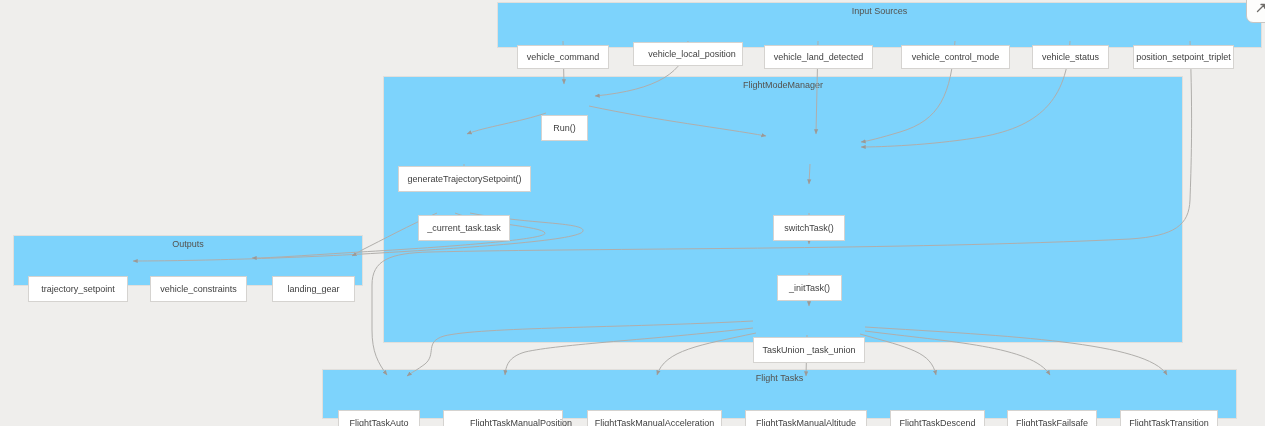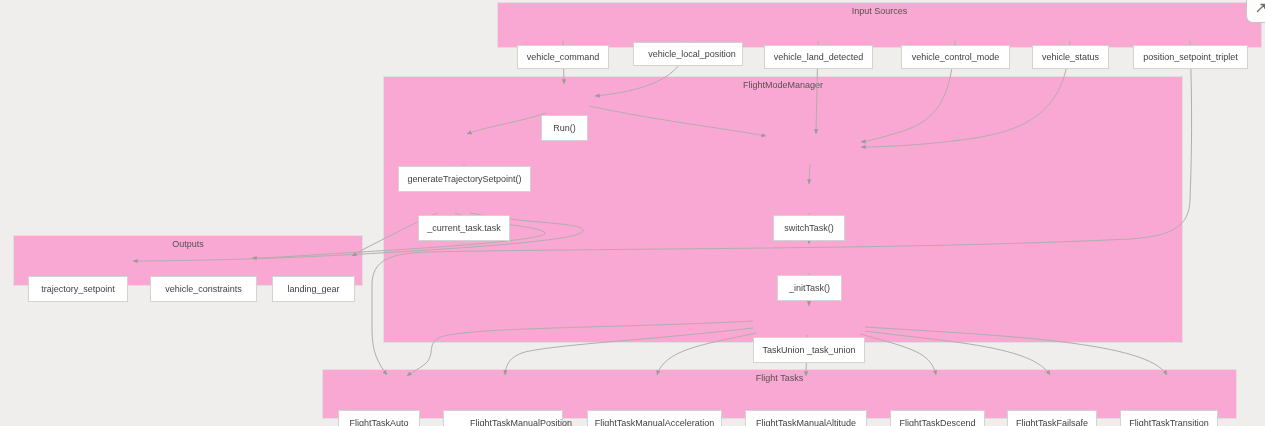--- a/index.html
+++ b/index.html
@@ -3,21 +3,21 @@
 <meta charset="utf-8">
 <style>
   * { box-sizing: border-box; }
   html,body { margin:0; padding:0; }
   body { font-family:"Liberation Sans", sans-serif; }
   #stage {
     position:relative; width:1265px; height:426px;
     background:#efeeec; overflow:hidden;
   }
   .group {
-    position:absolute; background:#f9a8d4;
+    position:absolute; background:#7dd3fc;
     border:1px solid #e1dfdc; z-index:1;
   }
   .group-label {
     position:absolute; top:3px; left:0; width:100%;
     text-align:center; font-size:9px; color:#54524e;
     pointer-events:none; white-space:nowrap;
   }
   #edges { position:absolute; left:0; top:0; z-index:2; }
   .node {
     position:absolute; z-index:3;
@@ -85,31 +85,31 @@
       <path d="M865,331 C950,342 1032,346 1050,375" marker-end="url(#arw)"></path>
       <path d="M865,327 C1010,336 1147,342 1167,375" marker-end="url(#arw)"></path>
     </g>
   </svg>
 
   <div class="node" style="left:517px; top:17px; width:92px;">vehicle_command</div>
   <div class="node" style="left:633px; top:14px; width:110px;padding-left:8px;">vehicle_local_position</div>
   <div class="node" style="left:764px; top:17px; width:109px;">vehicle_land_detected</div>
   <div class="node" style="left:901px; top:17px; width:109px;">vehicle_control_mode</div>
   <div class="node" style="left:1032px; top:17px; width:77px;">vehicle_status</div>
-  <div class="node" style="left:1133px; top:17px; width:115px;">position_setpoint_triplet</div>
+  <div class="node" style="left:1133px; top:17px; width:101px;">position_setpoint_triplet</div>
 
   <div class="node fmm" style="left:541px; top:87px; width:47px;">Run()</div>
   <div class="node fmm" style="left:398px; top:138px; width:133px;">generateTrajectorySetpoint()</div>
   <div class="node fmm" style="left:418px; top:187px; width:92px;">_current_task.task</div>
   <div class="node fmm" style="left:773px; top:187px; width:72px;">switchTask()</div>
   <div class="node fmm" style="left:777px; top:247px; width:65px;">_initTask()</div>
   <div class="node fmm" style="left:753px; top:309px; width:112px;">TaskUnion _task_union</div>
 
   <div class="node out" style="left:28px; top:248px; width:100px;">trajectory_setpoint</div>
-  <div class="node out" style="left:150px; top:248px; width:107px;">vehicle_constraints</div>
+  <div class="node out" style="left:150px; top:248px; width:97px;">vehicle_constraints</div>
   <div class="node out" style="left:272px; top:248px; width:83px;">landing_gear</div>
 
   <div class="node task" style="left:338px; top:382px; width:82px;">FlightTaskAuto</div>
   <div class="node task" style="left:443px; top:382px; width:120px;padding-left:36px;">FlightTaskManualPosition</div>
   <div class="node task" style="left:587px; top:382px; width:135px;text-align:center;">FlightTaskManualAcceleration</div>
   <div class="node task" style="left:745px; top:382px; width:122px;">FlightTaskManualAltitude</div>
   <div class="node task" style="left:890px; top:382px; width:95px;">FlightTaskDescend</div>
   <div class="node task" style="left:1007px; top:382px; width:90px;">FlightTaskFailsafe</div>
   <div class="node task" style="left:1120px; top:382px; width:98px;">FlightTaskTransition</div>
 

